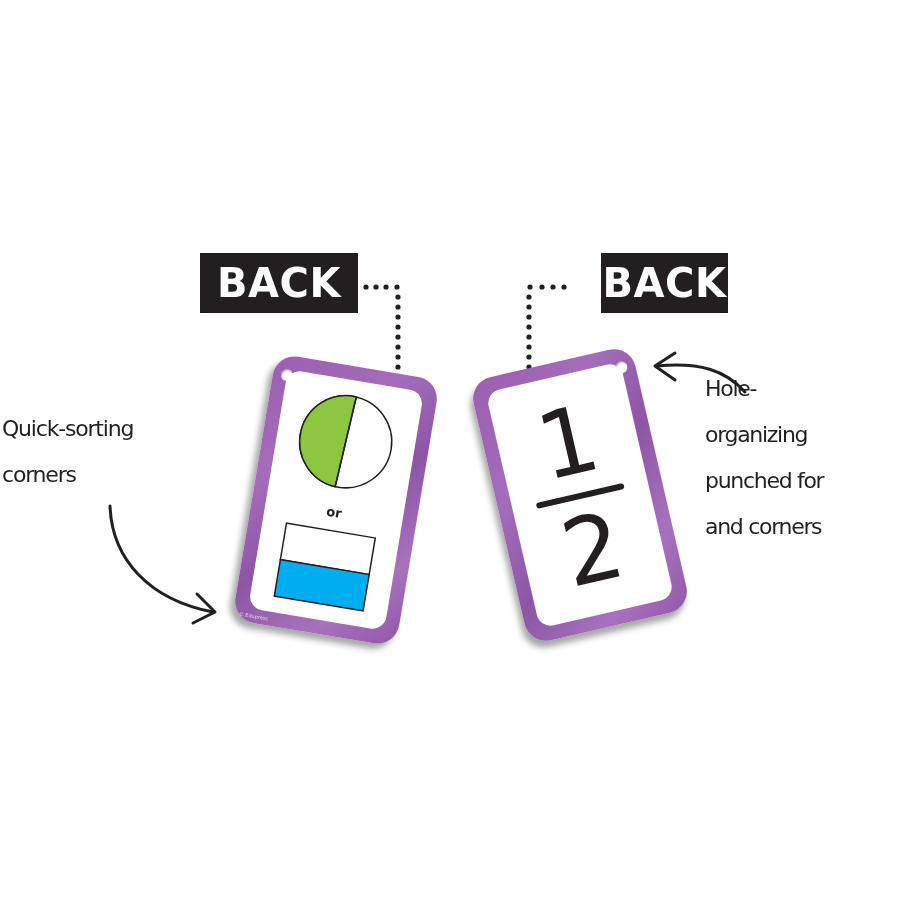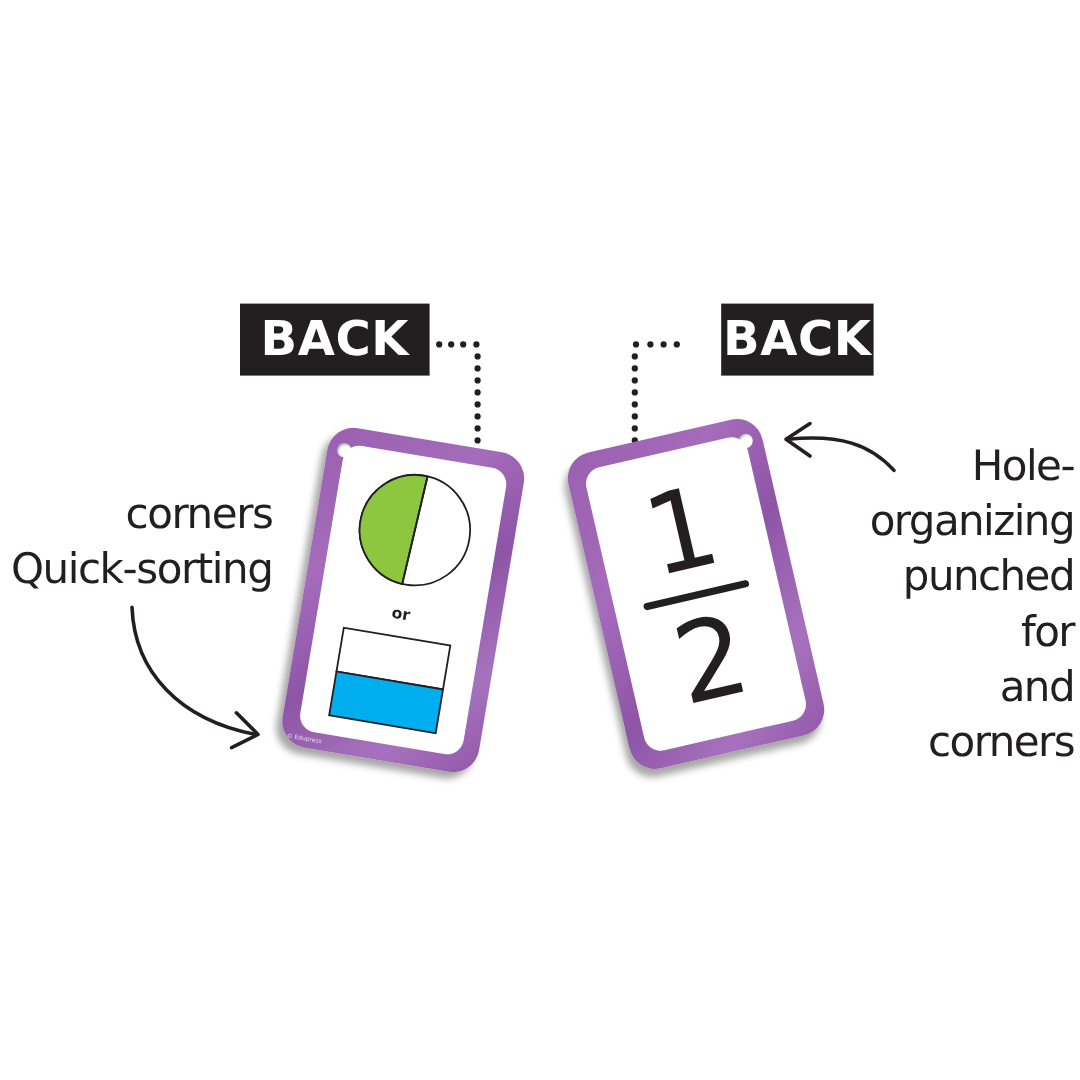--- a/index.html
+++ b/index.html
@@ -9,22 +9,22 @@
   }
   .label-box {
     position: absolute; background: #231f20; color: #ffffff;
     font-family: "DejaVu Sans", sans-serif; font-weight: bold;
     font-size: 40px; line-height: 60px; height: 60px; text-align: center;
     letter-spacing: 0.5px;
   }
   #front-label { left: 200px; top: 253px; width: 158px; }
   #back-label { left: 601px; top: 253px; width: 127px; }
   .callout {
-    position: absolute; font-family: "DejaVu Sans", sans-serif; font-size: 35px;
-    line-height: 46px; text-align: right; color: #231f20; font-weight: normal;
+    position: absolute; font-family: "DejaVu Sans", sans-serif; font-size: 22px;
+    line-height: 46px; text-align: left; color: #231f20; font-weight: normal;
   }
   #left-callout { left: 2px; top: 406px; width: 225px; letter-spacing: -1.2px; }
   #right-callout { left: 705px; top: 366px; width: 190px; letter-spacing: -1.3px; }
   svg.overlay { position: absolute; left: 0; top: 0; }
   .card {
     position: absolute; width: 166px; height: 270px; border-radius: 22px;
     background: linear-gradient(135deg, #9b5fb0 0%, #a46cbb 30%, #8e55a6 55%, #a772bd 80%, #9258a9 100%);
     box-shadow: -4px 6px 6px rgba(0,0,0,0.35);
   }
   .card-inner {
@@ -97,22 +97,22 @@
   <g fill="none" stroke="#231f20" stroke-width="3" stroke-linecap="round" stroke-linejoin="round">
     <path d="M745 392 C 725 370, 700 362, 657 366"></path>
     <path d="M675 353 L 655 366 L 675 380"></path>
   </g>
 </svg>
 
 <div id="front-label" class="label-box">BACK</div>
 <div id="back-label" class="label-box">BACK</div>
 
 <div id="left-callout" class="callout">
+  <div>Quick-sorting</div>
   <div>corners</div>
-  <div>Quick-sorting</div>
 </div>
 
 <div id="right-callout" class="callout">
   <div>Hole-</div>
   <div>organizing</div>
   <div>punched for</div>
   <div>and corners</div>
 </div>
 
 <div id="front-card" class="card">

